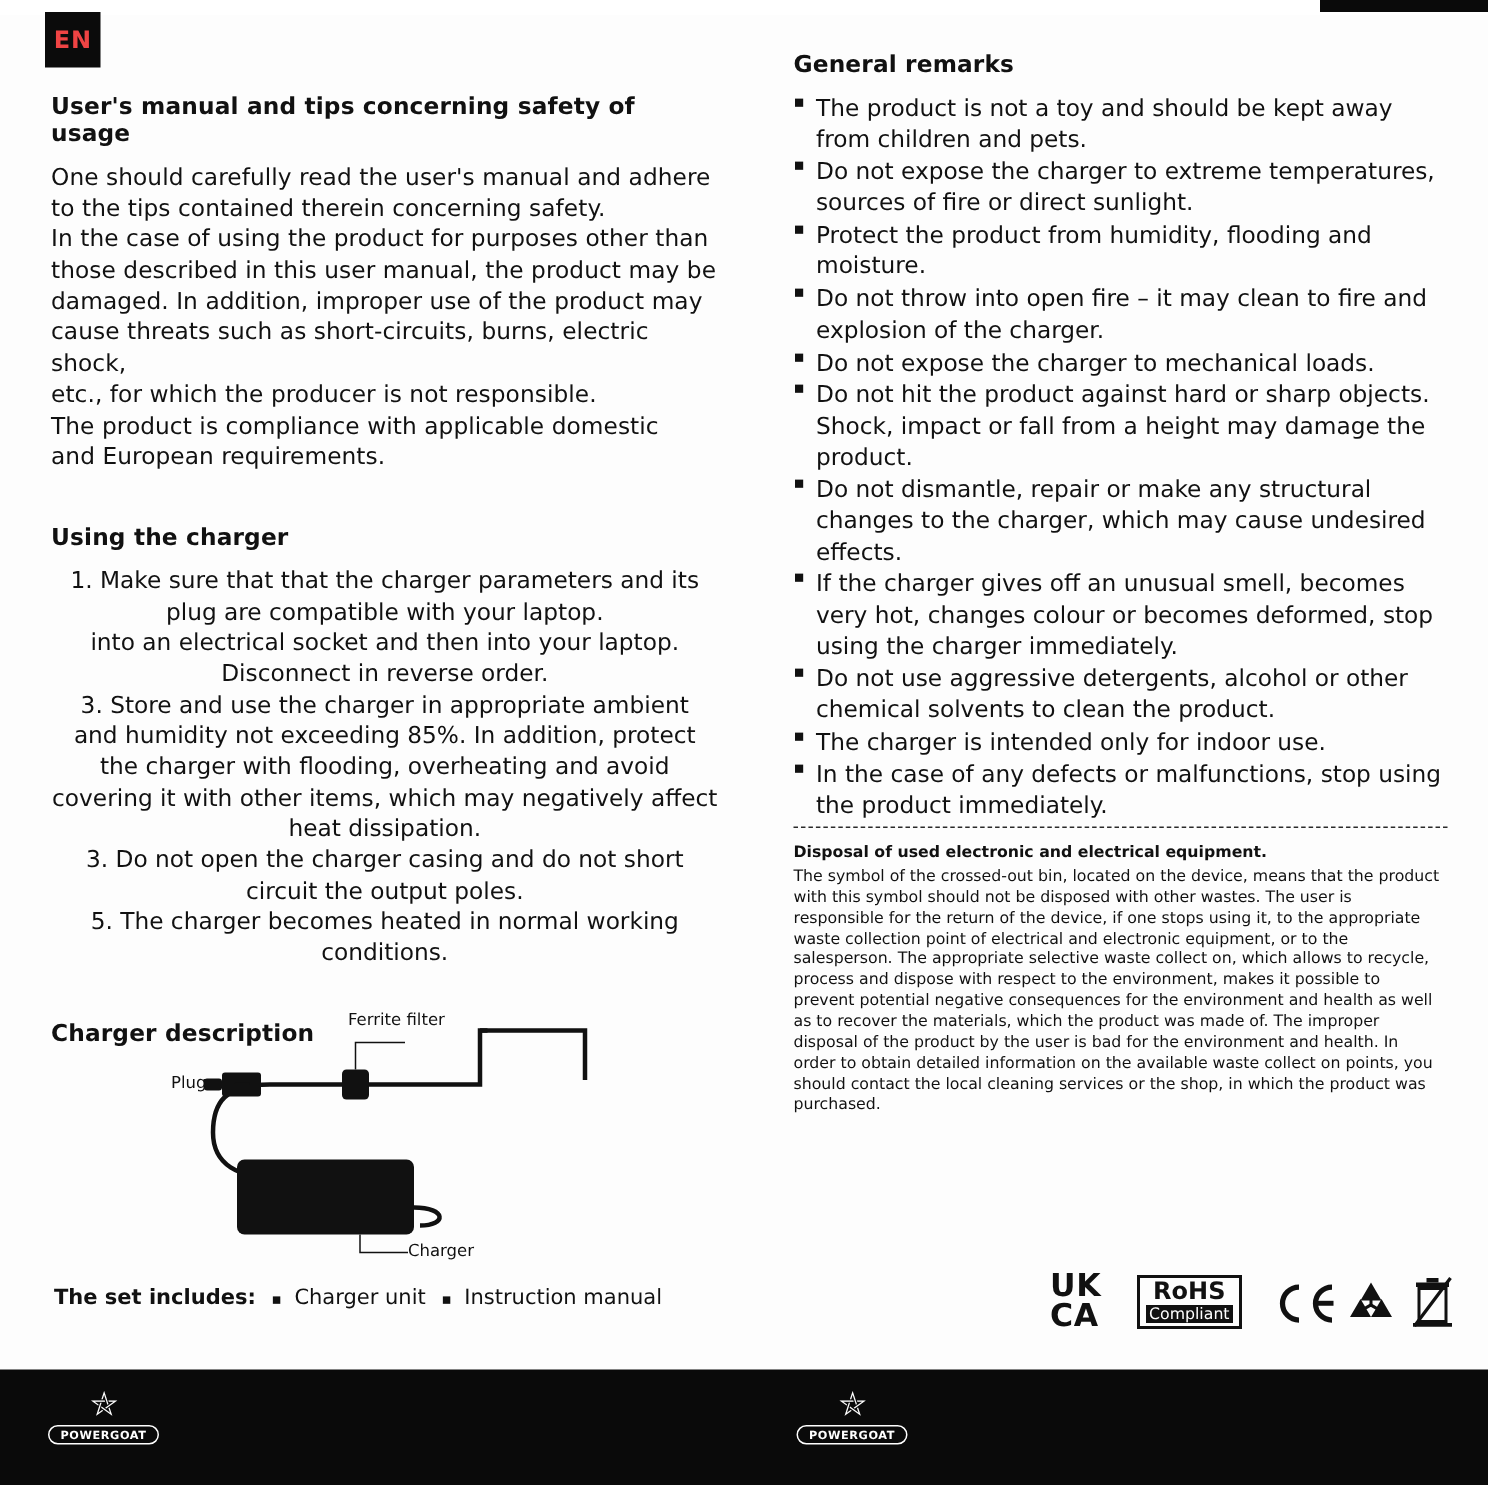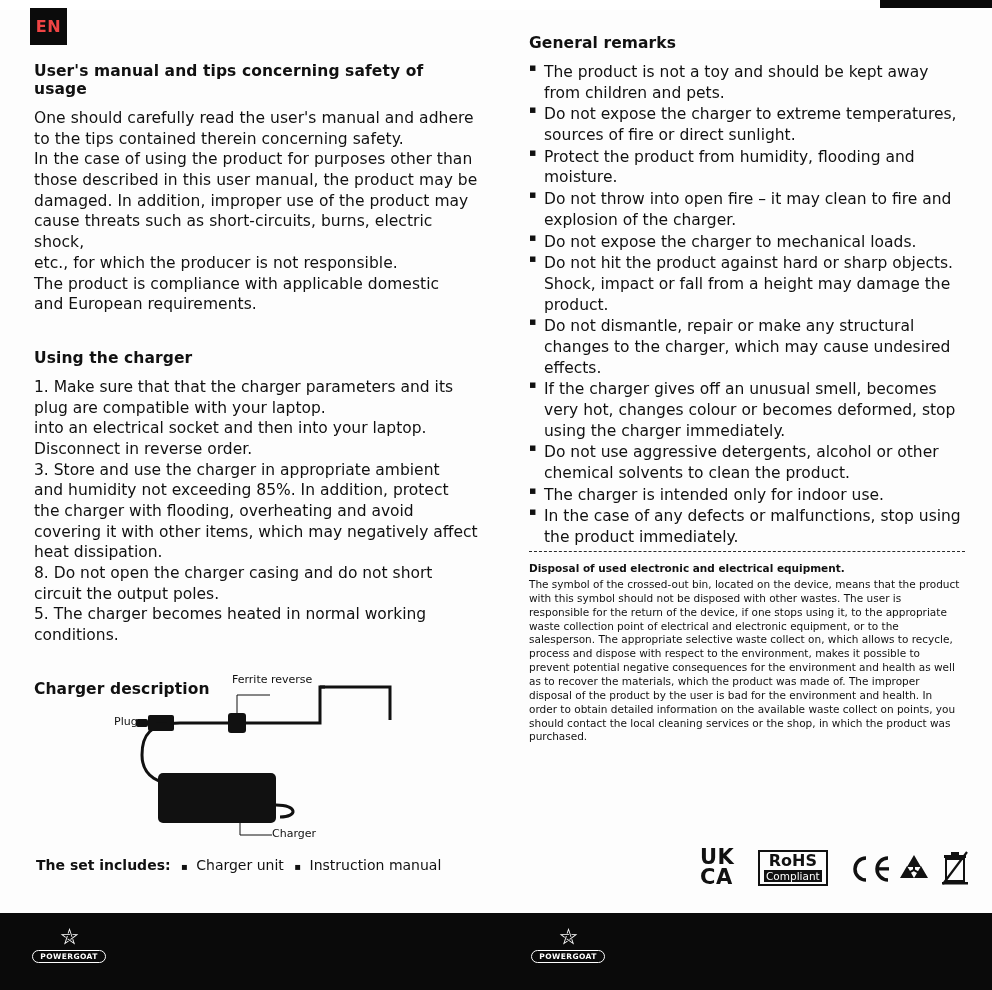--- a/index.html
+++ b/index.html
@@ -85,20 +85,21 @@
     margin: 0;
     letter-spacing: 0.05px;
   }
   .para-block p.body + p.body {
     margin-top: 0;
   }
   .list-num p {
     font-size: 15.5px;
     line-height: 1.335;
     margin: 0;
+    text-align: center;
   }
 
   ul.bullets {
     list-style: none;
     margin: 0;
     padding: 0;
   }
   ul.bullets li {
     position: relative;
     padding-left: 15px;
@@ -257,21 +258,21 @@
     <div class="list-num">
       <p>1. Make sure that that the charger parameters and its</p>
       <p>plug are compatible with your laptop.</p>
       <p>into an electrical socket and then into your laptop.</p>
       <p>Disconnect in reverse order.</p>
       <p>3. Store and use the charger in appropriate ambient</p>
       <p>and humidity not exceeding 85%. In addition, protect</p>
       <p>the charger with flooding, overheating and avoid</p>
       <p>covering it with other items, which may negatively affect</p>
       <p>heat dissipation.</p>
-      <p>8. Do not open the charger casing and do not short</p>
+      <p>3. Do not open the charger casing and do not short</p>
       <p>circuit the output poles.</p>
       <p>5. The charger becomes heated in normal working</p>
       <p>conditions.</p>
     </div>
 
     <h2 class="sec spaced">Charger description</h2>
   </div>
 
   <div class="diagram">
     <svg width="330" height="180" viewBox="0 0 330 180">
@@ -287,21 +288,21 @@
       <rect x="108" y="48" width="18" height="20" rx="3" fill="#111"></rect>
 
       <rect x="38" y="108" width="118" height="50" rx="5" fill="#111"></rect>
 
       <path d="M156 140 C 178 140, 178 152, 160 152" fill="none" stroke="#111" stroke-width="3"></path>
 
       <path d="M120 158 L120 170 L152 170" fill="none" stroke="#111" stroke-width="1"></path>
 
       <path d="M117 48 L117 30 L150 30" fill="none" stroke="#111" stroke-width="1"></path>
     </svg>
-    <span class="dlabel" style="left:112px; top:8px;">Ferrite reverse</span>
+    <span class="dlabel" style="left:112px; top:8px;">Ferrite filter</span>
     <span class="dlabel" style="left:-6px; top:50px;">Plug</span>
     <span class="dlabel" style="left:152px; top:162px;">Charger</span>
     <span class="dlabel" style="left:36px; top:50px;">—</span>
   </div>
 
   <div class="set-includes">
     <b>The set includes:</b>
     <span class="sep">▪</span>
     <span>Charger unit</span>
     <span class="sep">▪</span>

